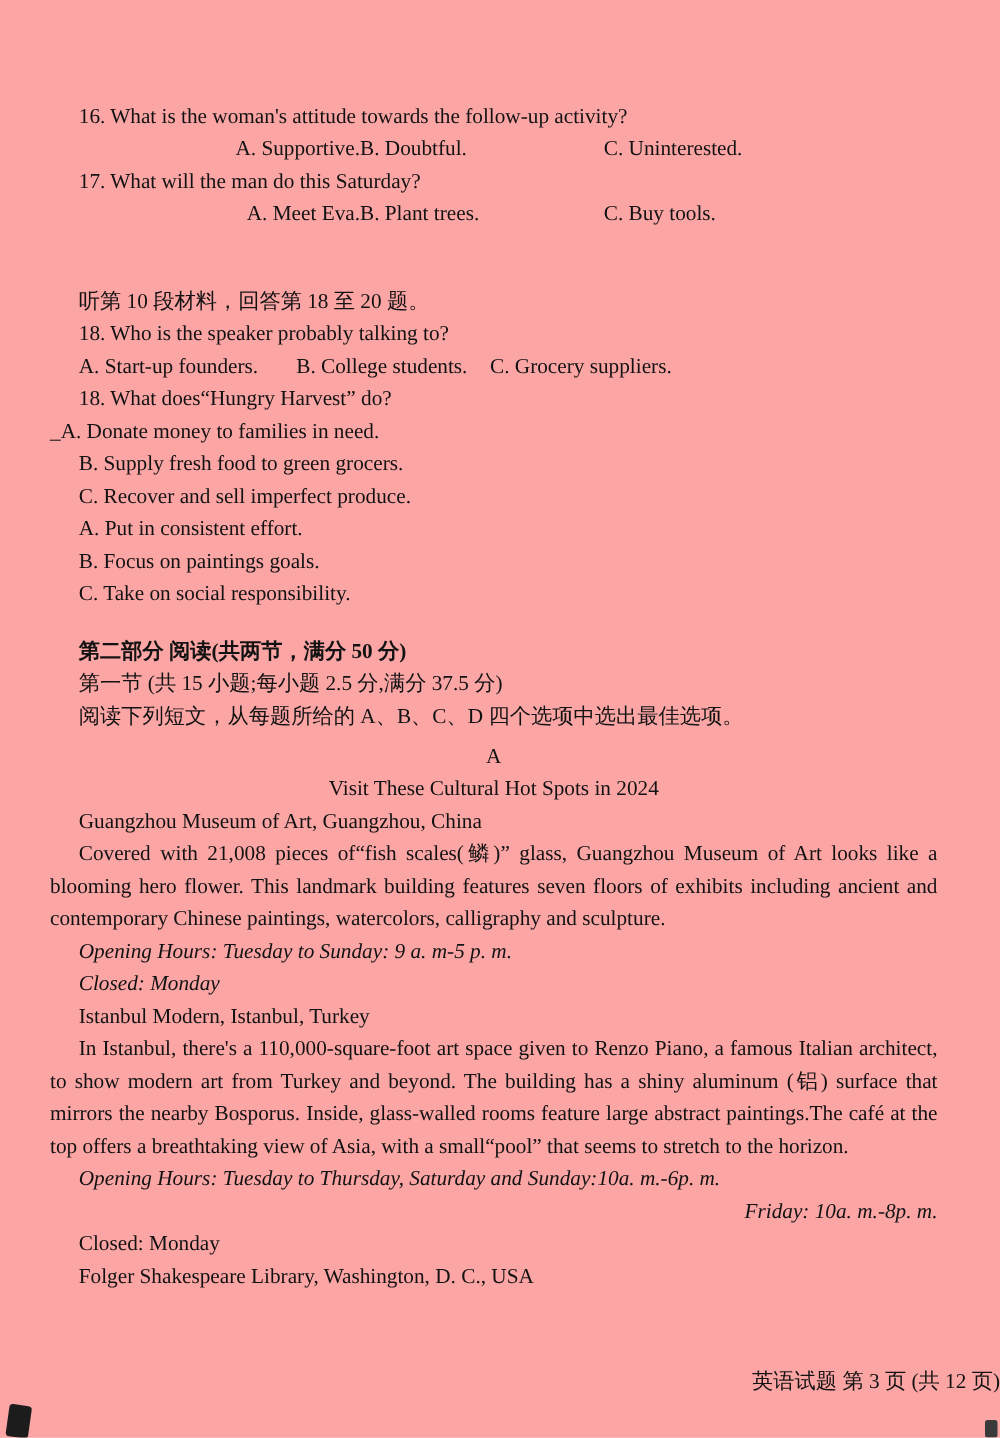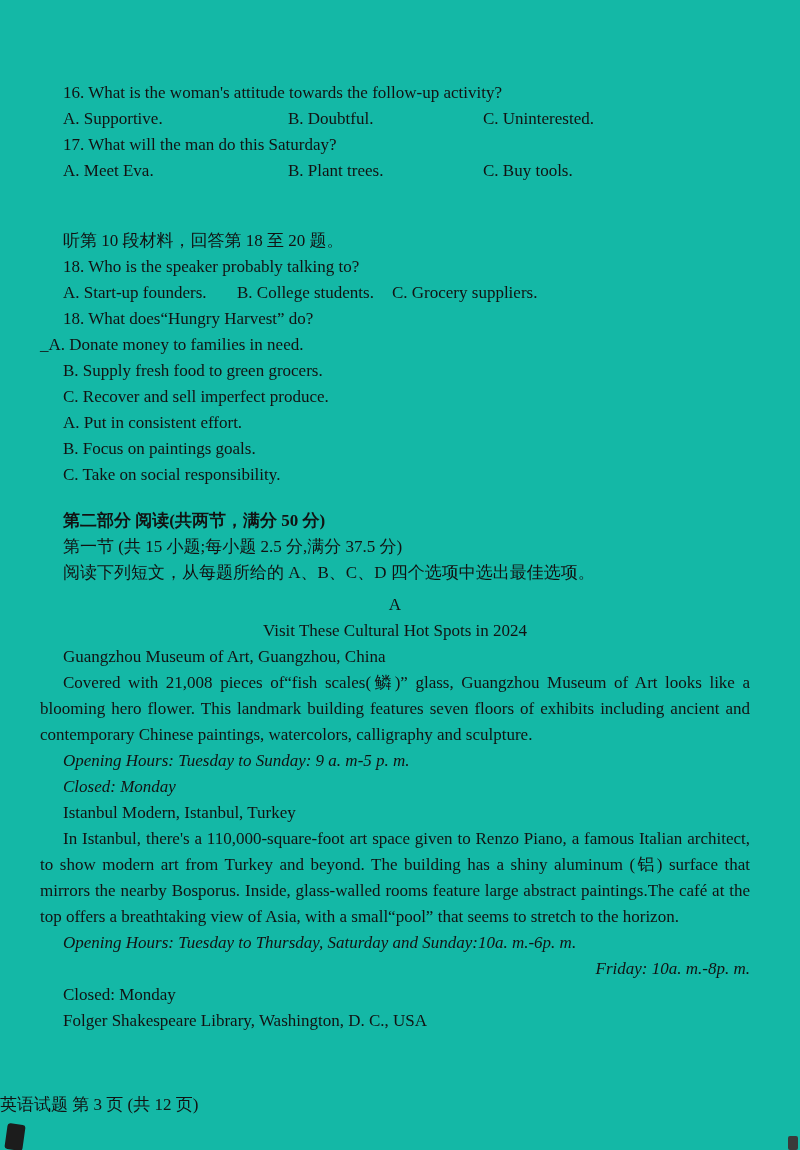--- a/index.html
+++ b/index.html
@@ -5,49 +5,49 @@
   * { margin:0; padding:0; box-sizing:border-box; }
   html, body { width:800px; height:1150px; }
   body {
     background:#f5f5f3;
     font-family:"Liberation Serif","DejaVu Serif",serif;
     color:#121212;
   }
   .page {
     position:relative;
     width:800px; height:1150px;
-    background:#14b8a6;
+    background:#fca5a5;
     overflow:hidden;
   }
   .content {
     padding:80px 50px 0 40px;
     font-size:17px;
     line-height:26px;
   }
   .line { white-space:nowrap; }
   .ind { padding-left:23px; }
   .para { text-align:justify; text-indent:23px; }
   .opt-row { display:flex; padding-left:23px; }
-  .opt-row.wide  .c1 { width:225px; }
+  .opt-row.wide  .c1 { width:225px;text-align:right; }
   .opt-row.wide  .c2 { width:195px; }
   .opt-row.narrow .c1 { width:174px; }
   .opt-row.narrow .c2 { width:155px; }
   .opt-row .c3 { flex:1; }
   .bold { font-weight:bold; }
   .italic { font-style:italic; }
   .center { text-align:center; }
   .gap-lg { margin-top:44px; }
   .gap-md { margin-top:20px; }
   .gap-sm { margin-top:6px; }
   .friday-indent { padding-left:130px;text-align:right; }
   .stray { letter-spacing:0; }
   .footer {
     position:absolute;
     left:0; right:0; top:1092px;
-    text-align:left;
+    text-align:right;
     font-size:17px;
     line-height:26px;
   }
   .artifact-bl {
     position:absolute; left:6px; top:1124px;
     width:18px; height:26px;
     background:#1c1c1c;
     border-radius:3px;
     transform:rotate(8deg);
   }

